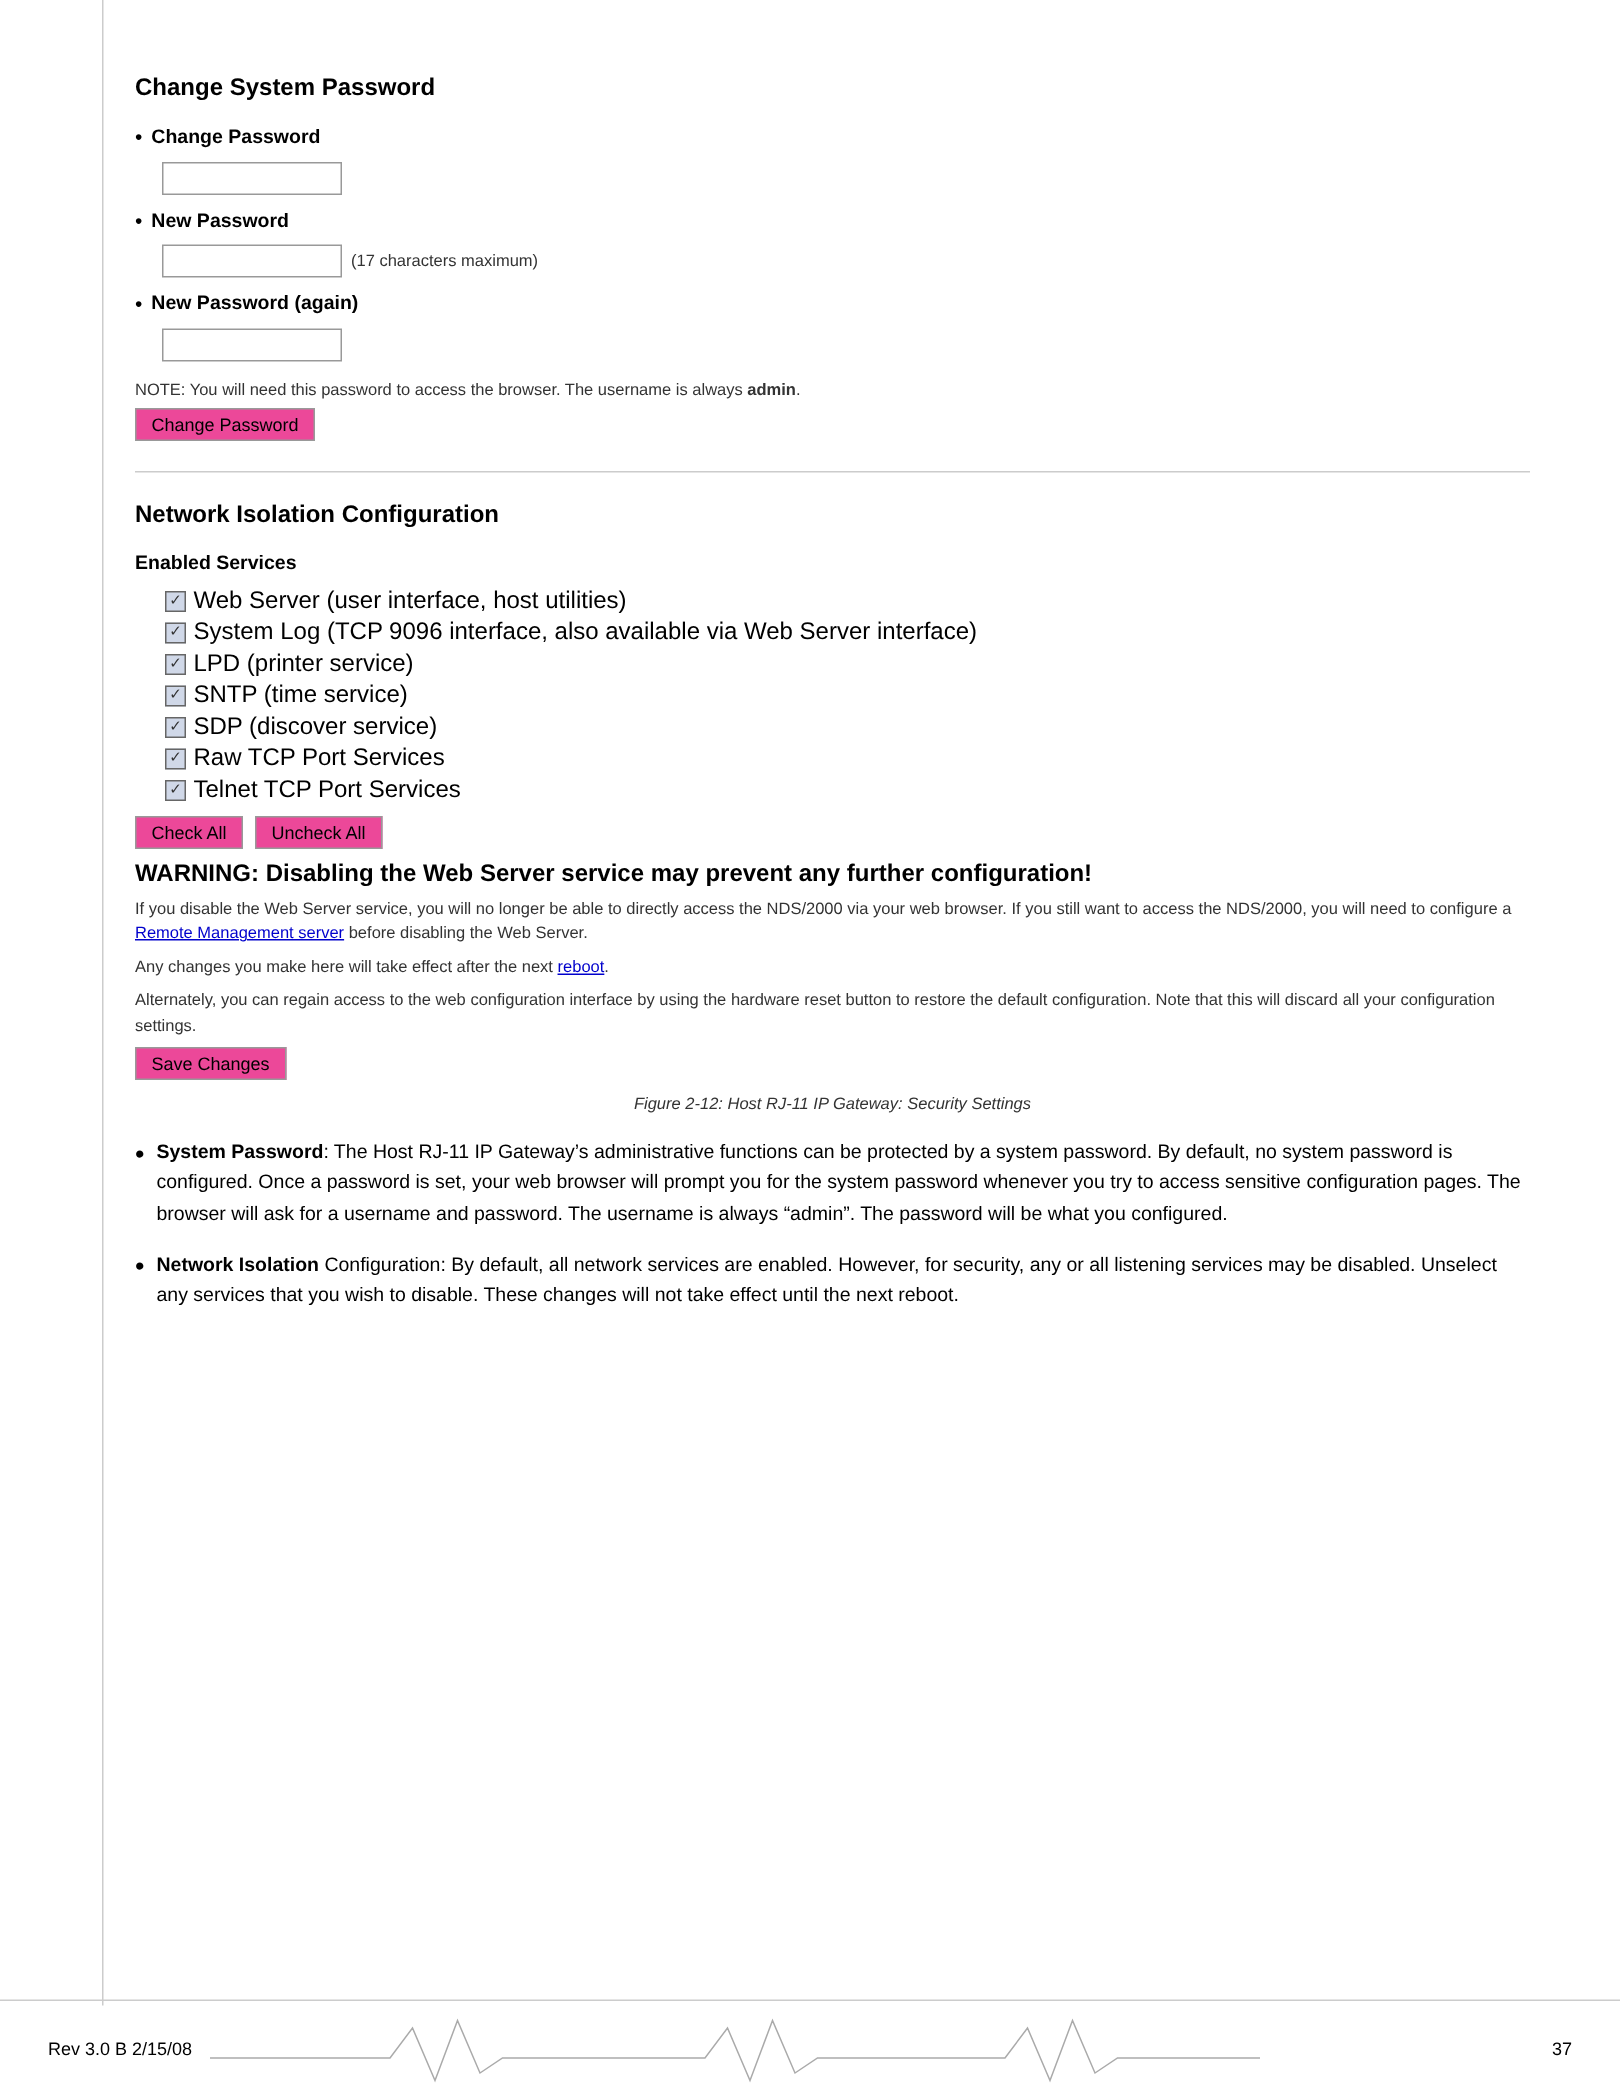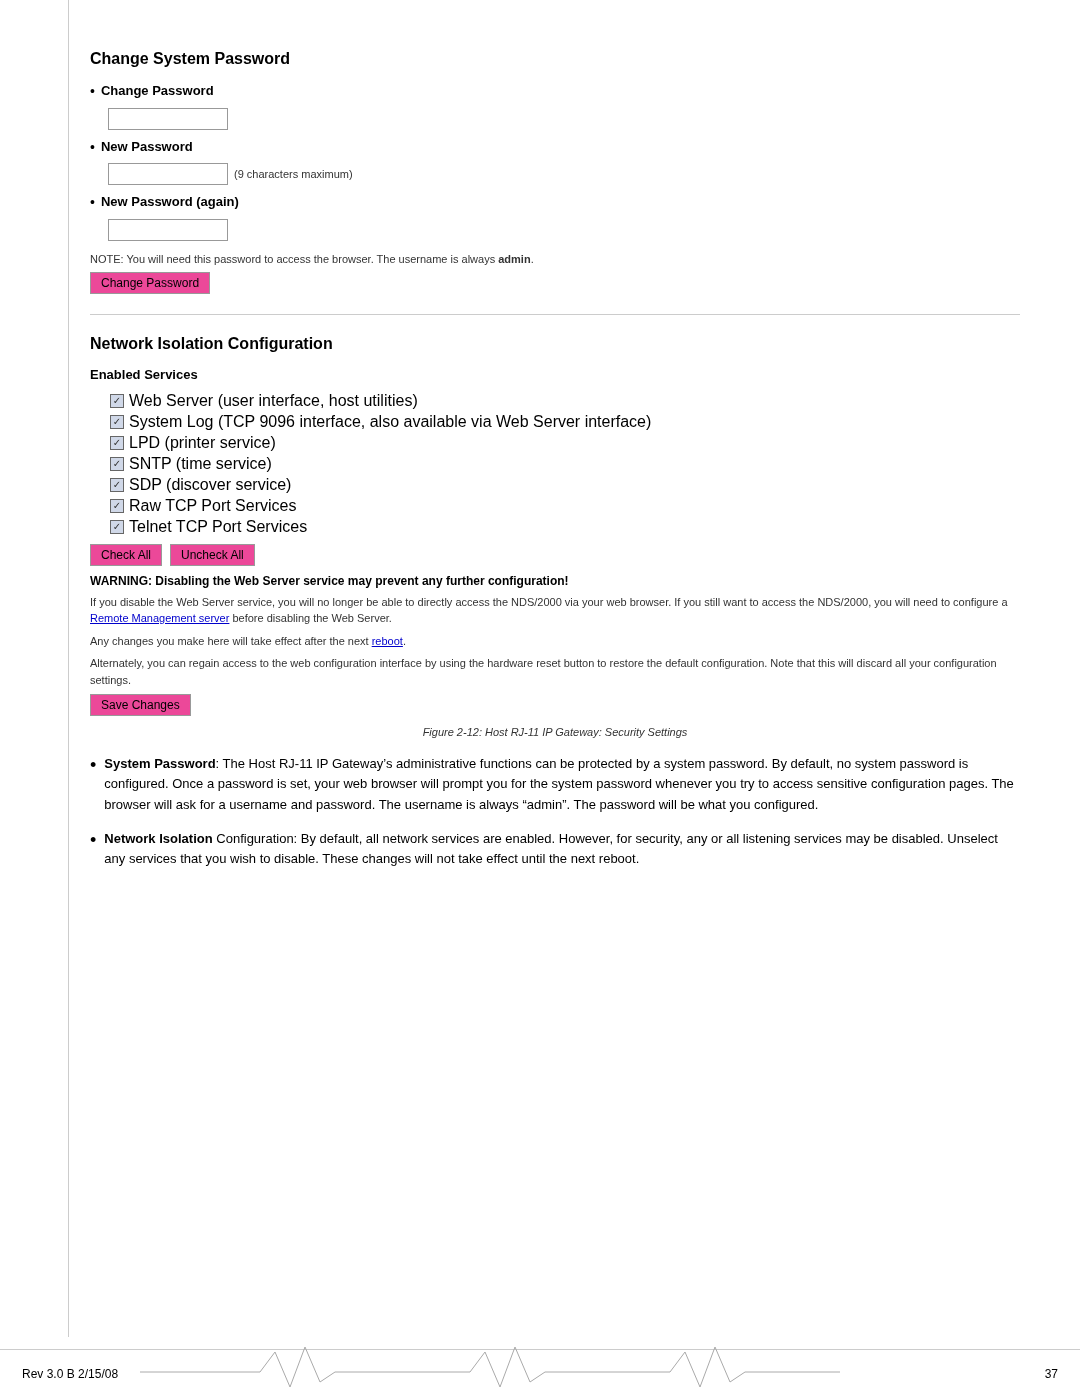--- a/index.html
+++ b/index.html
@@ -142,21 +142,21 @@
     }
 
     .button-row {
       display: flex;
       gap: 8px;
       margin-top: 8px;
       margin-bottom: 8px;
     }
 
     .warning-text {
-      font-size: 12px;
+      font-size: 16px;
       font-weight: bold;
       color: #000;
       margin-bottom: 6px;
     }
 
     .paragraph-text {
       font-size: 11px;
       color: #333;
       margin-bottom: 6px;
       line-height: 1.5;
@@ -205,26 +205,26 @@
     .bold-term {
       font-weight: bold;
     }
 
     
     .footer {
       position: absolute;
       bottom: 0;
       left: 0;
       right: 0;
-      height: 48px;
+      height: 64px;
       border-top: 1px solid #ccc;
       display: flex;
       align-items: center;
       justify-content: space-between;
-      padding: 0 22px;
+      padding: 0 32px;
     }
 
     .footer-text {
       font-size: 12px;
       color: #000;
     }
 
     .footer-page {
       font-size: 12px;
       color: #000;
@@ -249,21 +249,21 @@
       </div>
       <input type="password" class="text-input" style="">
 
       
       <div class="bullet-label">
         <span class="bullet-dot">•</span>
         <span class="field-label">New Password</span>
       </div>
       <div style="display:flex; align-items:center; margin-left:18px; margin-bottom:8px;">
         <input type="password" style="width: 120px; height: 22px; border: 1px solid rgb(153, 153, 153); background: rgb(255, 255, 255); padding: 2px 4px; font-size: 12px;">
-        <span style="font-size:11px; color:#333; margin-left:6px;">(9 characters maximum)</span>
+        <span style="font-size:11px; color:#333; margin-left:6px;">(17 characters maximum)</span>
       </div>
 
       
       <div class="bullet-label">
         <span class="bullet-dot">•</span>
         <span class="field-label">New Password (again)</span>
       </div>
       <input type="password" class="text-input" style="">
 
       <div style="margin-top:10px; margin-bottom:6px;">

